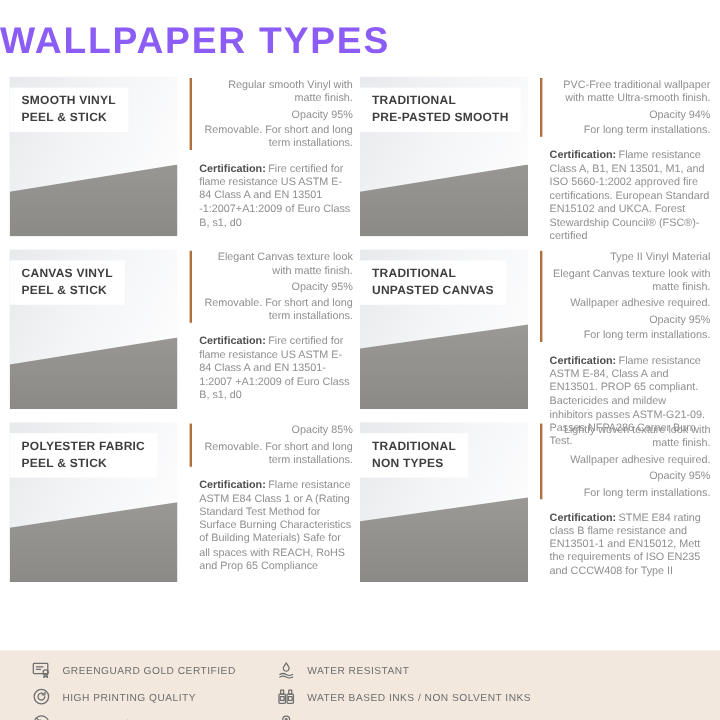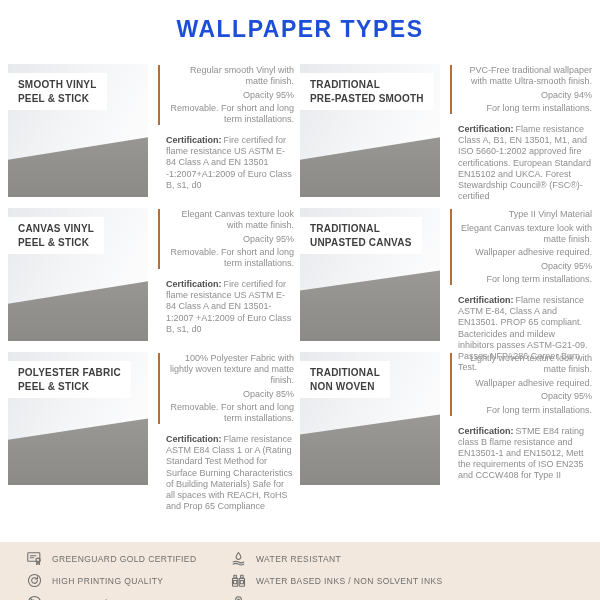--- a/index.html
+++ b/index.html
@@ -2,22 +2,22 @@
 <html><head>
 <meta charset="utf-8">
 <style>
   html,body{margin:0;padding:0;}
   body{
     width:600px;height:600px;position:relative;overflow:hidden;
     background:#ffffff;
     font-family:"Liberation Sans", sans-serif;
   }
   .page-title{
-    position:absolute;top:16px;left:0;width:600px;text-align:center;
-    font-size:23px;font-weight:600;letter-spacing:1.5px;color:#1d4ed8;
+    position:absolute;top:16px;left:0;width:600px;
+    font-size:31px;font-weight:600;letter-spacing:1.5px;color:#8b5cf6;
   }
   .card{position:absolute;display:flex;}
   .card.col-left{left:8px;}
   .card.col-right{left:300px;}
   .sample{
     width:140px;height:133px;position:relative;flex:none;
     background:linear-gradient(115deg,#e7e9ec 0%,#f4f5f7 45%,#ffffff 100%);
     overflow:hidden;
   }
   .floor{
@@ -148,34 +148,33 @@
 <div class="card col-left" style="top:352px">
   <div class="sample">
     <div class="floor floor-b"></div>
     <div class="label-box">
       <div>POLYESTER FABRIC</div>
       <div>PEEL &amp; STICK</div>
     </div>
   </div>
   <div class="text-col">
     <div class="desc">
-        <p>100% Polyester Fabric with lightly woven texture and matte finish.</p>
         <p>Opacity 85%</p>
         <p>Removable.  For short and long term installations.</p>
       </div>
     <p class="cert"><b>Certification:</b><span>Flame resistance ASTM E84 Class 1 or A (Rating Standard Test Method for Surface Burning Characteristics of Building Materials) Safe for all spaces with REACH, RoHS and Prop 65 Compliance</span></p>
   </div>
 </div>
 
 <div class="card col-right" style="top:352px">
   <div class="sample">
     <div class="floor floor-c"></div>
     <div class="label-box">
       <div>TRADITIONAL</div>
-      <div>NON WOVEN</div>
+      <div>NON TYPES</div>
     </div>
   </div>
   <div class="text-col">
     <div class="desc">
         <p>Lightly woven texture look with matte finish.</p>
         <p>Wallpaper adhesive required.</p>
         <p>Opacity 95%</p>
         <p>For long term installations.</p>
       </div>
     <p class="cert"><b>Certification:</b><span>STME E84 rating class B flame resistance and EN13501-1 and EN15012, Mett the requirements of ISO EN235 and CCCW408 for Type II</span></p>

